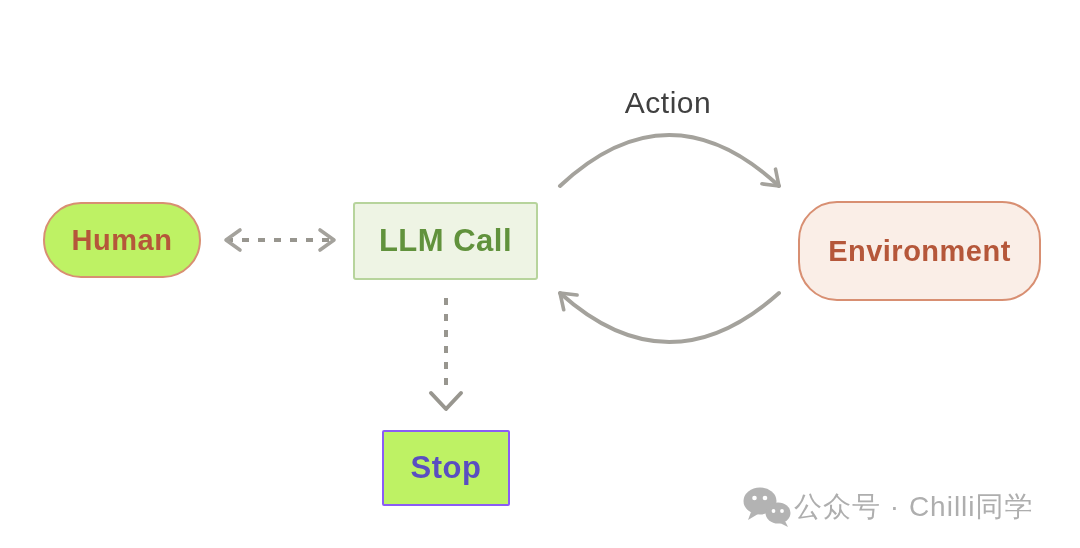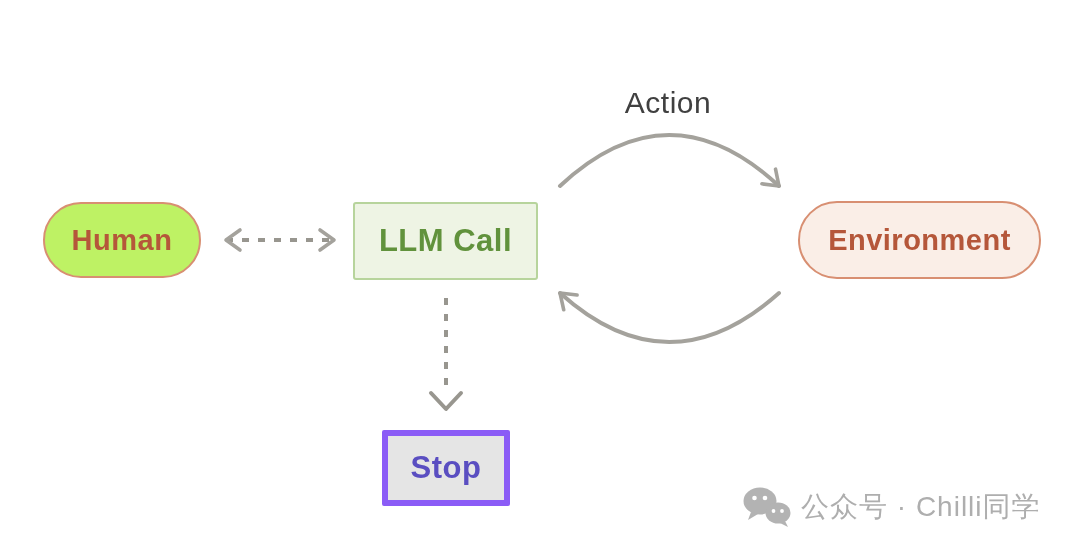--- a/index.html
+++ b/index.html
@@ -14,36 +14,36 @@
   }
   .node-human{
     left:43px;top:202px;width:158px;height:76px;border-radius:38px;
     background:#bef264;border:2px solid #d88f72;color:#b5573a;font-size:29px;
   }
   .node-llm{
     left:353px;top:202px;width:185px;height:78px;border-radius:3px;
     background:#eef4e4;border:2px solid #b7d49c;color:#61923c;font-size:31px;
   }
   .node-env{
-    left:798px;top:201px;width:243px;height:78px;border-radius:39px;
+    left:798px;top:201px;width:243px;height:100px;border-radius:39px;
     background:#faeee7;border:2px solid #d88f72;color:#b5573a;font-size:29px;
   }
   .node-stop{
     left:382px;top:430px;width:128px;height:76px;border-radius:2px;
-    background:#e5e5e5;border:6px solid #8b5cf6;color:#5a4ec1;font-size:31px;
+    background:#bef264;border:2px solid #8b5cf6;color:#5a4ec1;font-size:31px;
   }
   .edge-label{
     position:absolute;width:200px;text-align:center;color:#404040;
     font-size:30px;font-weight:500;letter-spacing:0.5px;
   }
   .label-action{left:568px;top:86px;}
   .label-feedback{left:568px;top:364px;}
   .watermark{
     position:absolute;left:742px;top:486px;display:flex;align-items:center;
-    gap:9px;color:#aeaeae;font-size:28px;letter-spacing:1px;justify-content:flex-end;
+    gap:2px;color:#aeaeae;font-size:28px;letter-spacing:1px;justify-content:flex-end;
   }
   .watermark .wicon{width:50px;height:42px;flex:0 0 auto;}
 </style>
 </head>
 <body>
 
 <div class="canvas">
 
   <svg class="arrows" viewBox="0 0 1080 548" xmlns="http://www.w3.org/2000/svg">
     <defs>

